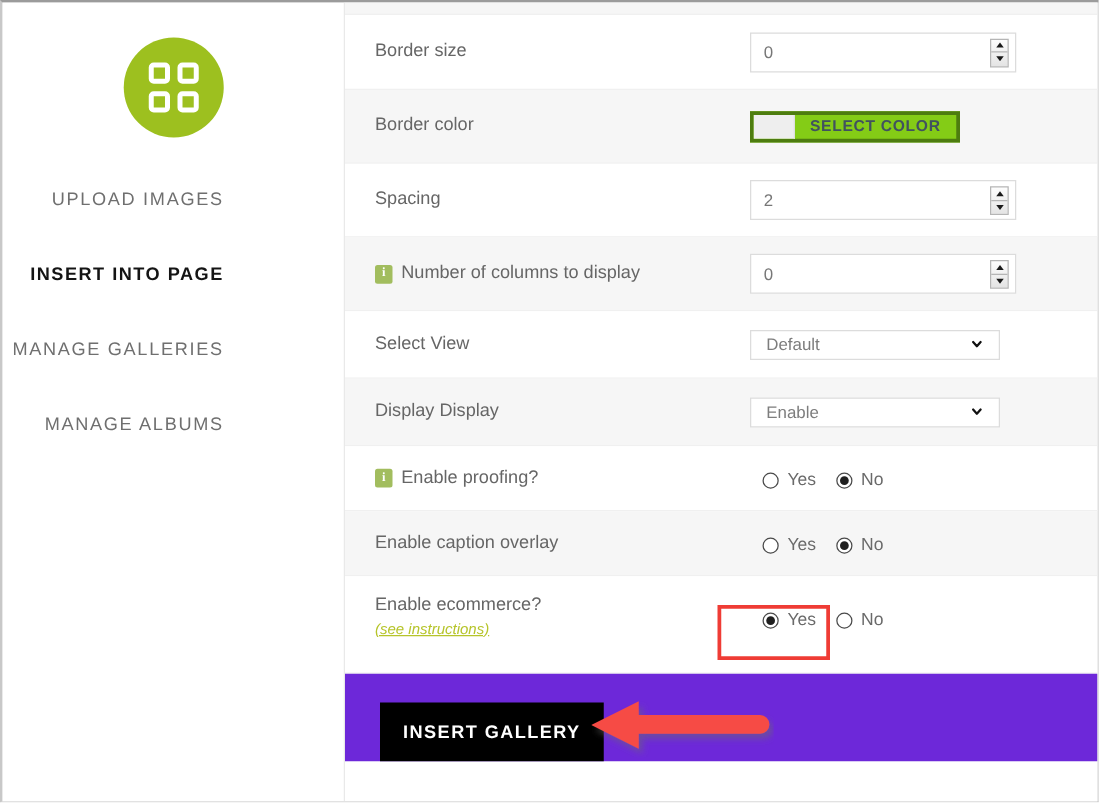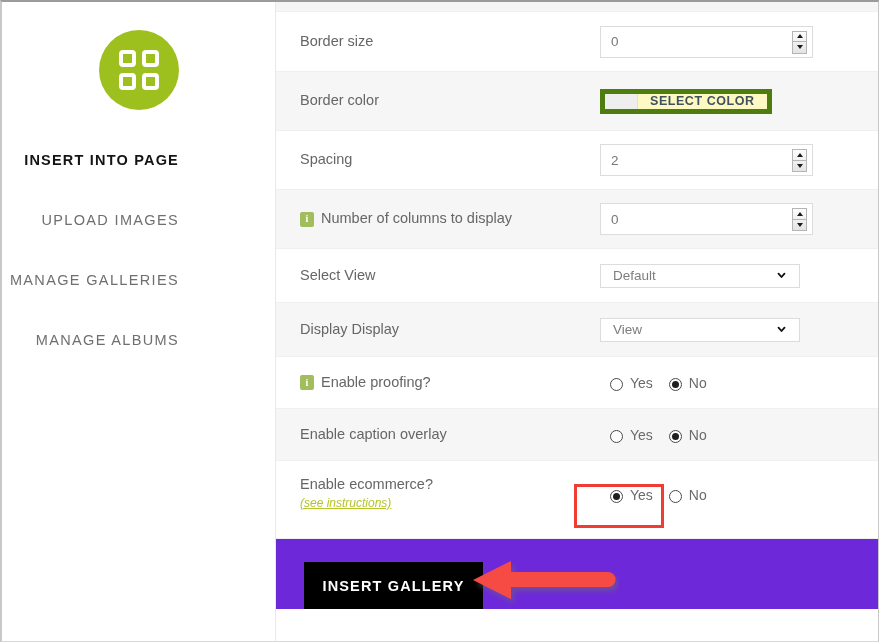--- a/index.html
+++ b/index.html
@@ -158,22 +158,22 @@
     cursor: pointer;
   }
   .spin-btn.up { border-bottom: 1px solid #b5b5b5; }
   .tri-up { width:0;height:0;border-left:3.5px solid transparent;border-right:3.5px solid transparent;border-bottom:4px solid #1a1a1a; }
   .tri-dn { width:0;height:0;border-left:3.5px solid transparent;border-right:3.5px solid transparent;border-top:4px solid #1a1a1a; }
 
   
   .color-btn {
     display: flex;
     height: 25px;
-    border: 5px solid #4d7c0f;
-    background: #fef9c3;
+    border: 3px solid #4d7c0f;
+    background: #84cc16;
     cursor: pointer;
   }
   .color-swatch {
     width: 33px;
     background: #eeeeee;
     border-right: 1px solid #dfdfdf;
   }
   .color-label {
     display: flex; align-items: center;
     padding: 0 12px;
@@ -264,22 +264,22 @@
         <div class="logo-grid">
           <div class="logo-cell"></div>
           <div class="logo-cell"></div>
           <div class="logo-cell"></div>
           <div class="logo-cell"></div>
         </div>
       </div>
     </div>
 
     <nav class="nav">
+      <span class="nav-item">UPLOAD IMAGES</span>
       <span class="nav-item active">INSERT INTO PAGE</span>
-      <span class="nav-item">UPLOAD IMAGES</span>
       <span class="nav-item">MANAGE GALLERIES</span>
       <span class="nav-item">MANAGE ALBUMS</span>
     </nav>
   </div>
 
   <div class="panel">
 
     <div class="row-top-strip"></div>
 
     <div class="row plain" style="min-height:60px;">
@@ -365,21 +365,21 @@
         </div>
       </div>
     </div>
 
     <div class="row alt" style="min-height:54px;">
       <div class="label">
         <span>Display Display</span>
       </div>
       <div class="control">
         <div class="select-field">
-          <span class="val">View</span>
+          <span class="val">Enable</span>
           <svg class="chev" viewBox="0 0 12 12">
             <path d="M2 4 L6 8.5 L10 4" fill="none" stroke="#111" stroke-width="2.4" stroke-linecap="round" stroke-linejoin="round"></path>
           </svg>
         </div>
       </div>
     </div>
 
     <div class="row plain" style="min-height:52px;">
       <div class="label">
         <span class="info-icon">i</span>

